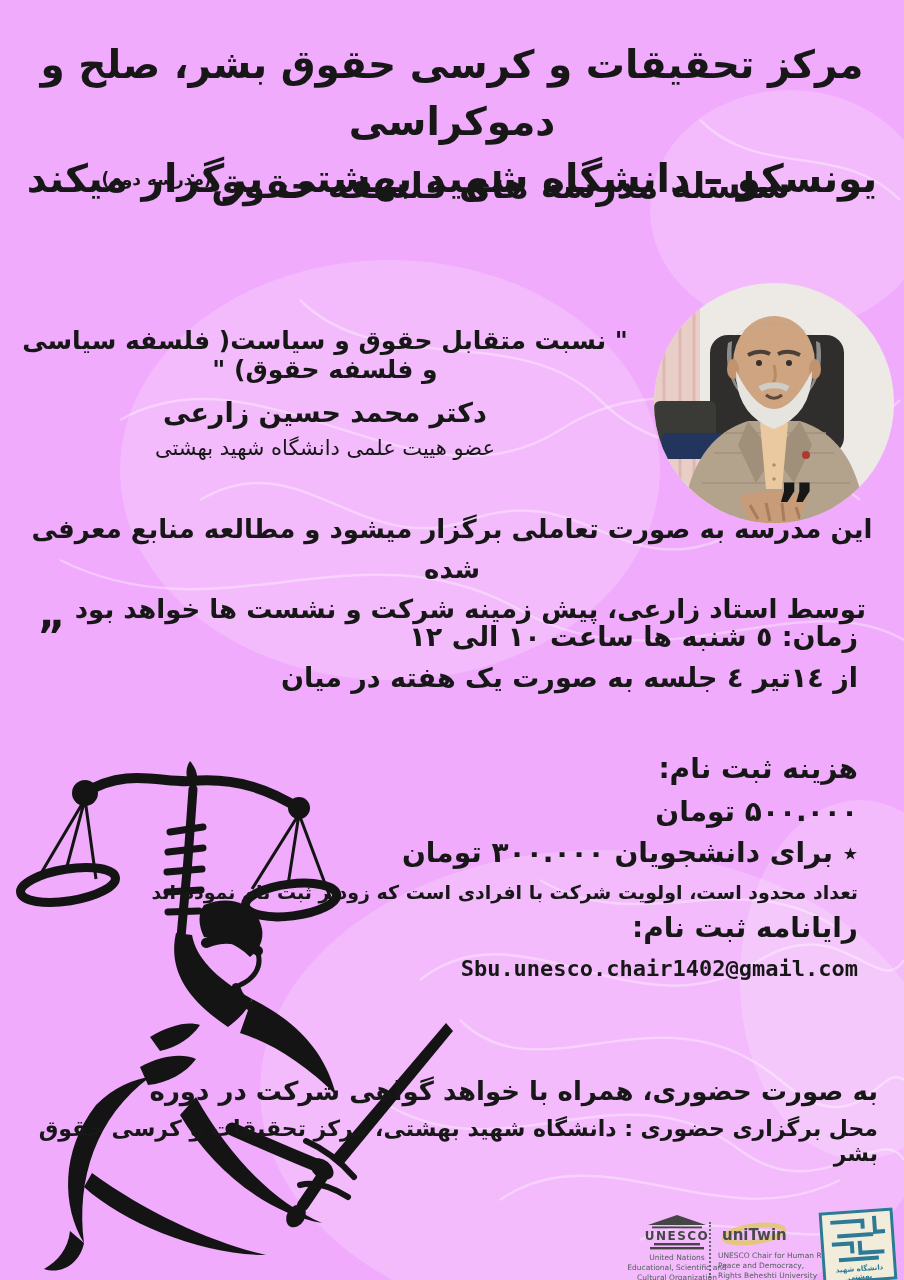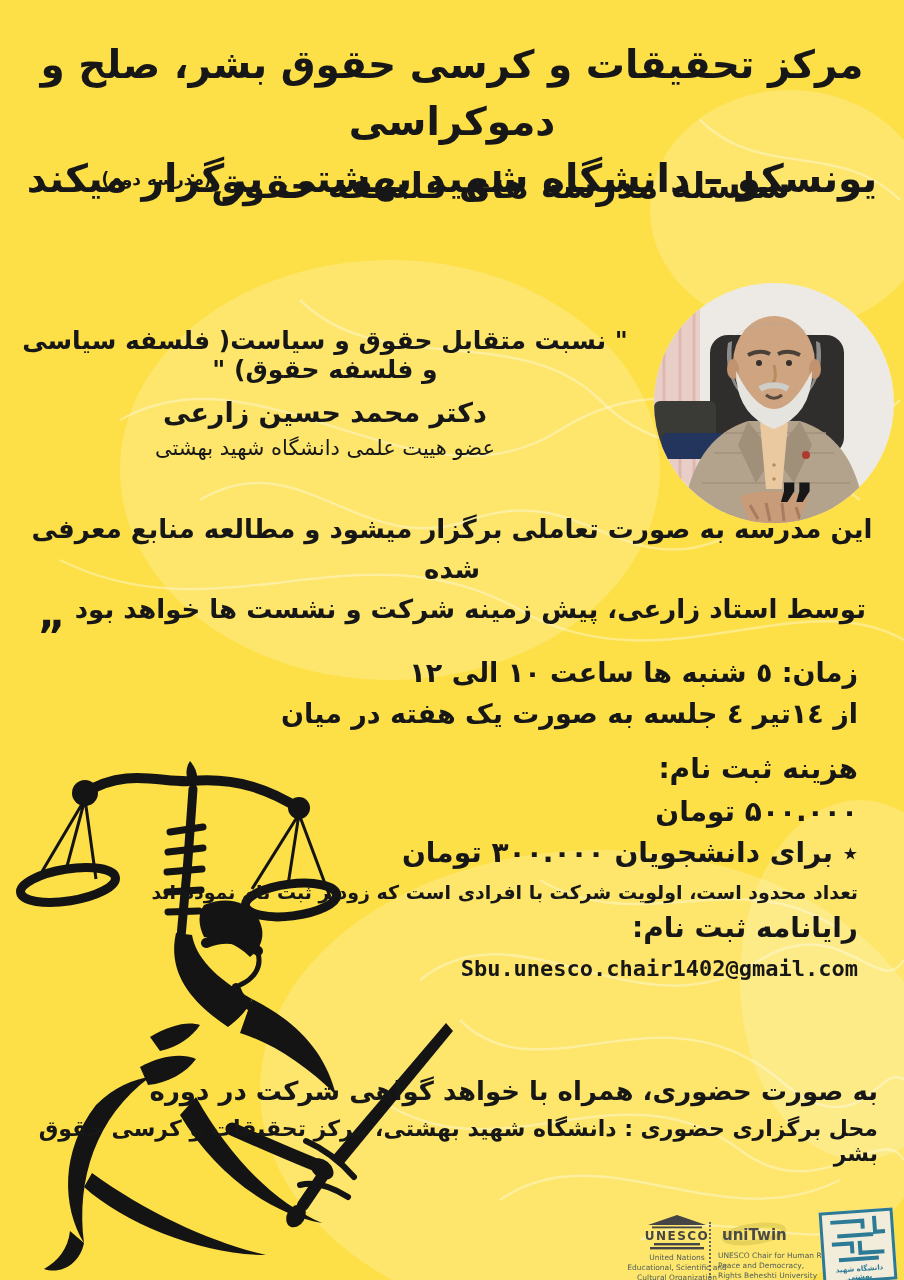--- a/index.html
+++ b/index.html
@@ -1,18 +1,18 @@
 <!DOCTYPE html>
 <html lang="fa"><head>
 <meta charset="utf-8">
 <style>
   html,body{margin:0;padding:0;background:#9fb9b0;}
   .poster{
     position:relative;width:904px;height:1280px;margin:0 auto;
-    background:#fde047;overflow:hidden;
+    background:#f0abfc;overflow:hidden;
     font-family:"DejaVu Sans","Liberation Sans",sans-serif;
     color:#171717;
   }
   .abs{position:absolute;}
   svg{display:block;}
   
   .texture{left:0;top:0;z-index:0;}
   
   .title{top:36px;left:0;right:0;text-align:center;direction:rtl;
     font-size:39px;font-weight:900;line-height:57px;z-index:2;}
@@ -25,21 +25,21 @@
   .speaker-text{top:326px;right:268px;left:14px;text-align:center;direction:rtl;z-index:2;}
   .speaker-topic{font-size:25px;font-weight:800;}
   .speaker-name{font-size:27px;font-weight:600;margin-top:13px;}
   .speaker-affiliation{font-size:21px;font-weight:400;margin-top:8px;}
   
   .quote{top:509px;left:0;right:0;text-align:center;direction:rtl;
     font-size:26px;font-weight:800;line-height:40px;z-index:2;}
   .quote-open{position:absolute;right:88px;top:-22px;font-size:62px;font-weight:900;}
   .quote-close{font-size:42px;font-weight:900;position:relative;top:10px;line-height:0;}
   
-  .schedule{top:652px;right:46px;text-align:right;direction:rtl;
+  .schedule{top:616px;right:46px;text-align:right;direction:rtl;
     font-size:27px;font-weight:700;line-height:41px;z-index:2;}
   .fees{top:752px;right:46px;text-align:right;direction:rtl;z-index:2;}
   .fees-heading{font-size:28px;font-weight:800;}
   .fees-amount{font-size:28px;font-weight:800;margin-top:10px;}
   .fees-student{font-size:28px;font-weight:800;margin-top:8px;}
   .fees-note{font-size:19px;font-weight:700;margin-top:12px;text-align:center;}
   .reg-heading{font-size:28px;font-weight:800;margin-top:8px;}
   .reg-email{font-family:"DejaVu Sans Mono","Liberation Mono",monospace;
     font-size:22px;font-weight:700;margin-top:12px;direction:ltr;}
   

